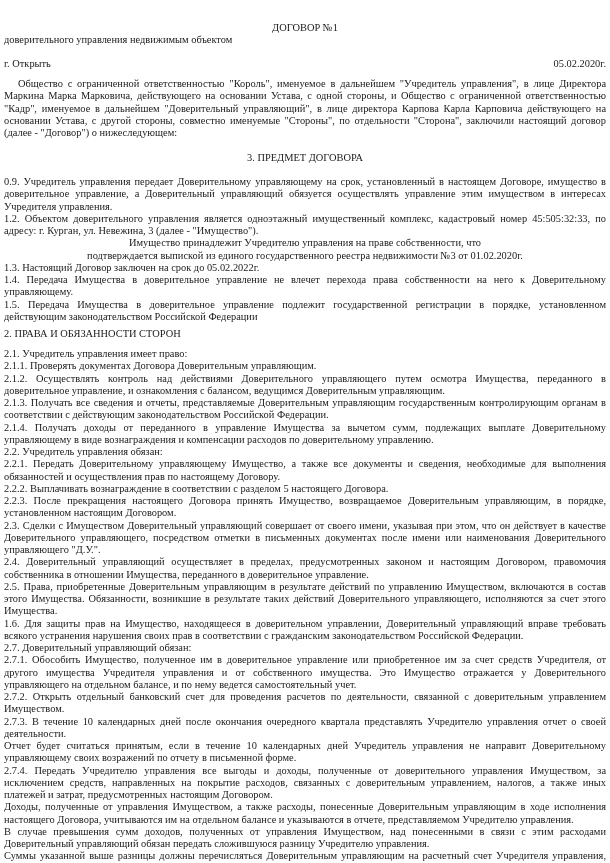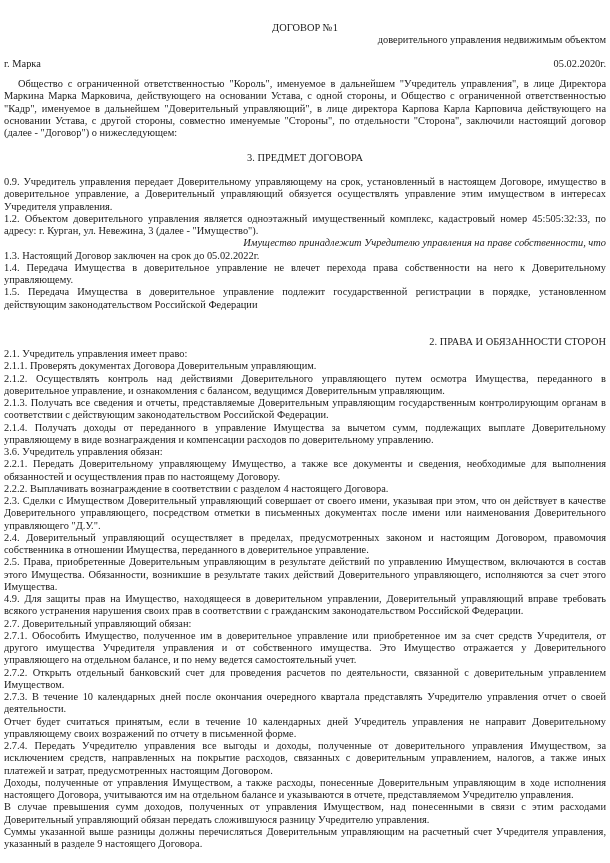--- a/index.html
+++ b/index.html
@@ -1,70 +1,72 @@
 <!DOCTYPE html>
 <html><head>
 <meta charset="utf-8">
 <style>
   html, body { margin: 0; padding: 0; background: #ffffff; }
   body { width: 610px; height: 863px; overflow: hidden; position: relative;
          font-family: "Liberation Serif", "DejaVu Serif", serif; color: #1a1a1a;
          font-size: 10.4px; line-height: 12.25px; }
   .page { position: absolute; left: 4px; right: 4px; top: 0; }
   .title { position: absolute; left: 0; right: 0; top: 22px; text-align: center; }
-  .subtitle { position: absolute; left: 0; right: 0; top: 34px; text-align: right; }
+  .subtitle { position: absolute; left: 0; right: 0; top: 34px; text-align: left; }
   .placedate { position: absolute; left: 0; right: 0; top: 58px; height: 13px; }
   .placedate .city { position: absolute; left: 0; }
   .placedate .date { position: absolute; right: 0; }
   .intro { position: absolute; left: 0; right: 0; top: 78px; text-align: justify; text-indent: 14px; }
   .h1 { position: absolute; left: 0; right: 0; top: 152px; text-align: center; }
   .sec1 { position: absolute; left: 0; right: 0; top: 176px; }
-  .h2 { position: absolute; left: 0; right: 0; top: 336px; text-align: right; }
+  .h2 { position: absolute; left: 0; right: 0; top: 328px; text-align: left; }
   .sec2 { position: absolute; left: 0; right: 0; top: 348px; }
   .p { margin: 0; text-align: justify; }
-  .p.left { text-align: right; font-style: italic; }
+  .p.left { text-align: center; }
 </style>
 </head>
 <body>
 
 <div class="page">
   <div class="title">ДОГОВОР №1</div>
   <div class="subtitle">доверительного управления недвижимым объектом</div>
 
   <div class="placedate">
-    <span class="city">г. Марка</span>
+    <span class="city">г. Открыть</span>
     <span class="date">05.02.2020г.</span>
   </div>
 
   <p class="p intro">Общество с ограниченной ответственностью "Король", именуемое в дальнейшем "Учредитель управления", в лице Директора Маркина Марка Марковича, действующего на основании Устава, с одной стороны, и Общество с ограниченной ответственностью "Кадр", именуемое в дальнейшем "Доверительный управляющий", в лице директора Карпова Карла Карповича действующего на основании Устава, с другой стороны, совместно именуемые "Стороны", по отдельности "Сторона",  заключили настоящий договор (далее - "Договор") о нижеследующем:</p>
 
   <div class="h1">3. ПРЕДМЕТ ДОГОВОРА</div>
   <div class="sec1">
     <p class="p">0.9. Учредитель управления передает Доверительному управляющему на срок, установленный в настоящем Договоре, имущество в доверительное управление, а Доверительный управляющий обязуется осуществлять управление этим имуществом в интересах Учредителя управления.</p>
     <p class="p">1.2. Объектом доверительного управления является одноэтажный имущественный комплекс, кадастровый номер 45:505:32:33, по адресу: г. Курган, ул. Невежина, 3 (далее - "Имущество").</p>
     <p class="p left">Имущество принадлежит Учредителю управления на праве собственности, что</p>
+    <p class="p left">подтверждается выпиской из единого государственного реестра недвижимости №3 от 01.02.2020г.</p>
     <p class="p">1.3. Настоящий Договор заключен на срок до 05.02.2022г.</p>
     <p class="p">1.4. Передача Имущества в доверительное управление не влечет перехода права собственности на него к Доверительному управляющему.</p>
     <p class="p">1.5. Передача Имущества в доверительное управление подлежит государственной регистрации в порядке, установленном действующим законодательством Российской Федерации</p>
   </div>
 
   <div class="h2">2. ПРАВА И ОБЯЗАННОСТИ СТОРОН</div>
   <div class="sec2">
     <p class="p">2.1. Учредитель управления имеет право:</p>
     <p class="p">2.1.1. Проверять документах Договора Доверительным управляющим.</p>
     <p class="p">2.1.2. Осуществлять контроль над действиями Доверительного управляющего путем осмотра Имущества, переданного в доверительное управление, и ознакомления с балансом, ведущимся Доверительным управляющим.</p>
     <p class="p">2.1.3. Получать все сведения и отчеты, представляемые Доверительным управляющим государственным контролирующим органам в соответствии с действующим законодательством Российской Федерации.</p>
     <p class="p">2.1.4. Получать доходы от переданного в управление Имущества за вычетом сумм, подлежащих выплате Доверительному управляющему в виде вознаграждения и компенсации расходов по доверительному управлению.</p>
-    <p class="p">3.6. Учредитель управления обязан:</p>
+    <p class="p">2.2. Учредитель управления обязан:</p>
     <p class="p">2.2.1. Передать Доверительному управляющему Имущество, а также все документы и сведения, необходимые для выполнения обязанностей и осуществления прав по настоящему Договору.</p>
-    <p class="p">2.2.2. Выплачивать вознаграждение в соответствии с разделом 4 настоящего Договора.</p>
+    <p class="p">2.2.2. Выплачивать вознаграждение в соответствии с разделом 5 настоящего Договора.</p>
+    <p class="p">2.2.3. После прекращения настоящего Договора принять Имущество, возвращаемое Доверительным управляющим, в порядке, установленном настоящим Договором.</p>
     <p class="p">2.3. Сделки с Имуществом Доверительный управляющий совершает от своего имени, указывая при этом, что он действует в качестве Доверительного управляющего, посредством отметки в письменных документах после имени или наименования Доверительного управляющего "Д.У.".</p>
     <p class="p">2.4. Доверительный управляющий осуществляет в пределах, предусмотренных законом и настоящим Договором, правомочия собственника в отношении Имущества, переданного в доверительное управление.</p>
     <p class="p">2.5. Права, приобретенные Доверительным управляющим в результате действий по управлению Имуществом, включаются в состав этого Имущества. Обязанности, возникшие в результате таких действий Доверительного управляющего, исполняются за счет этого Имущества.</p>
-    <p class="p">4.9. Для защиты прав на Имущество, находящееся в доверительном управлении, Доверительный управляющий вправе требовать всякого устранения нарушения своих прав в соответствии с гражданским законодательством Российской Федерации.</p>
+    <p class="p">1.6. Для защиты прав на Имущество, находящееся в доверительном управлении, Доверительный управляющий вправе требовать всякого устранения нарушения своих прав в соответствии с гражданским законодательством Российской Федерации.</p>
     <p class="p">2.7. Доверительный управляющий обязан:</p>
     <p class="p">2.7.1. Обособить Имущество, полученное им в доверительное управление или приобретенное им за счет средств Учредителя, от другого имущества Учредителя управления и от собственного имущества. Это Имущество отражается у Доверительного управляющего на отдельном балансе, и по нему ведется самостоятельный учет.</p>
     <p class="p">2.7.2. Открыть отдельный банковский счет для проведения расчетов по деятельности, связанной с доверительным управлением Имуществом.</p>
     <p class="p">2.7.3. В течение 10 календарных дней после окончания очередного квартала представлять Учредителю управления отчет о своей деятельности.</p>
     <p class="p">Отчет будет считаться принятым, если в течение 10 календарных дней Учредитель управления не направит Доверительному управляющему своих возражений по отчету в письменной форме.</p>
     <p class="p">2.7.4. Передать Учредителю управления все выгоды и доходы, полученные от доверительного управления Имуществом, за исключением средств, направленных на покрытие расходов, связанных с доверительным управлением, налогов, а также иных платежей и затрат, предусмотренных настоящим Договором.</p>
     <p class="p">Доходы, полученные от управления Имуществом, а также расходы, понесенные Доверительным управляющим в ходе исполнения настоящего Договора, учитываются им на отдельном балансе и указываются в отчете, представляемом Учредителю управления.</p>
     <p class="p">В случае превышения сумм доходов, полученных от управления Имуществом, над понесенными в связи с этим расходами Доверительный управляющий обязан передать сложившуюся разницу Учредителю управления.</p>
     <p class="p">Суммы указанной выше разницы должны перечисляться Доверительным управляющим на расчетный счет Учредителя управления, указанный в разделе 9 настоящего Договора.</p>
   </div>

